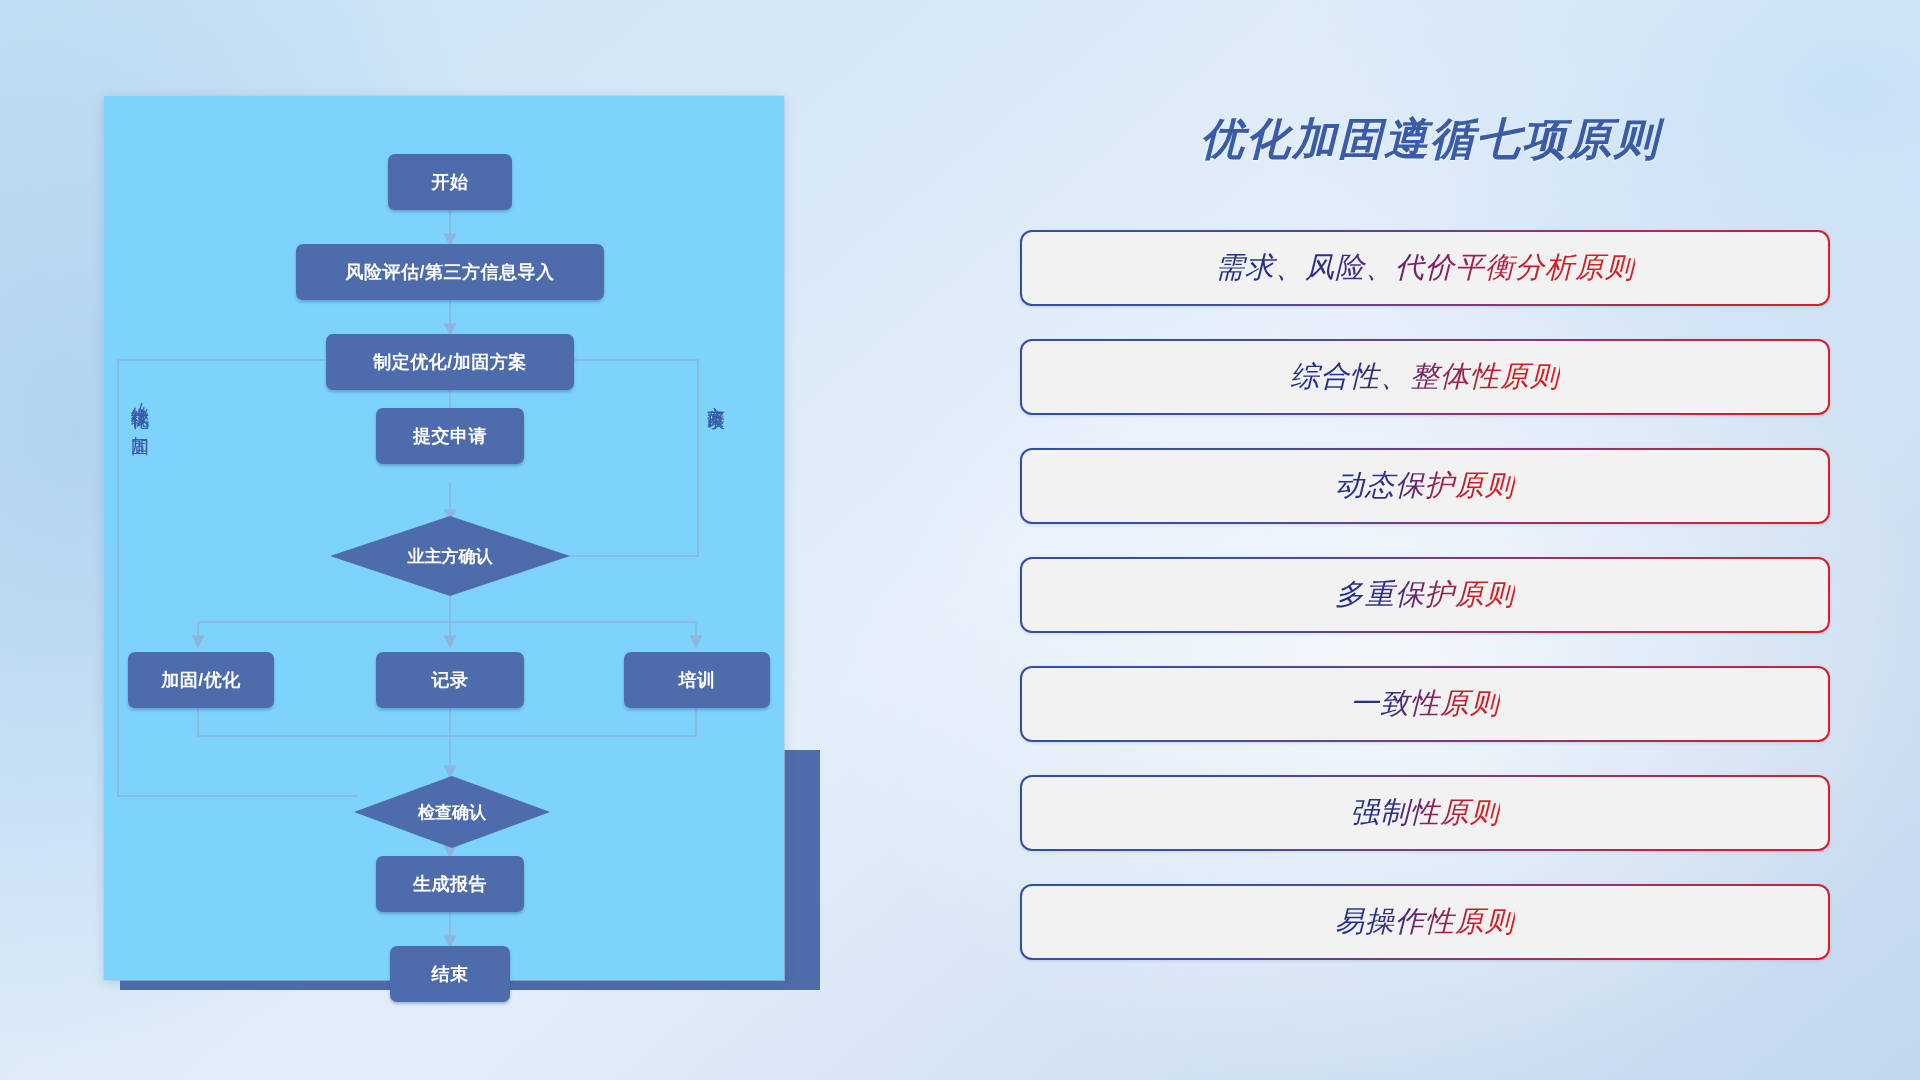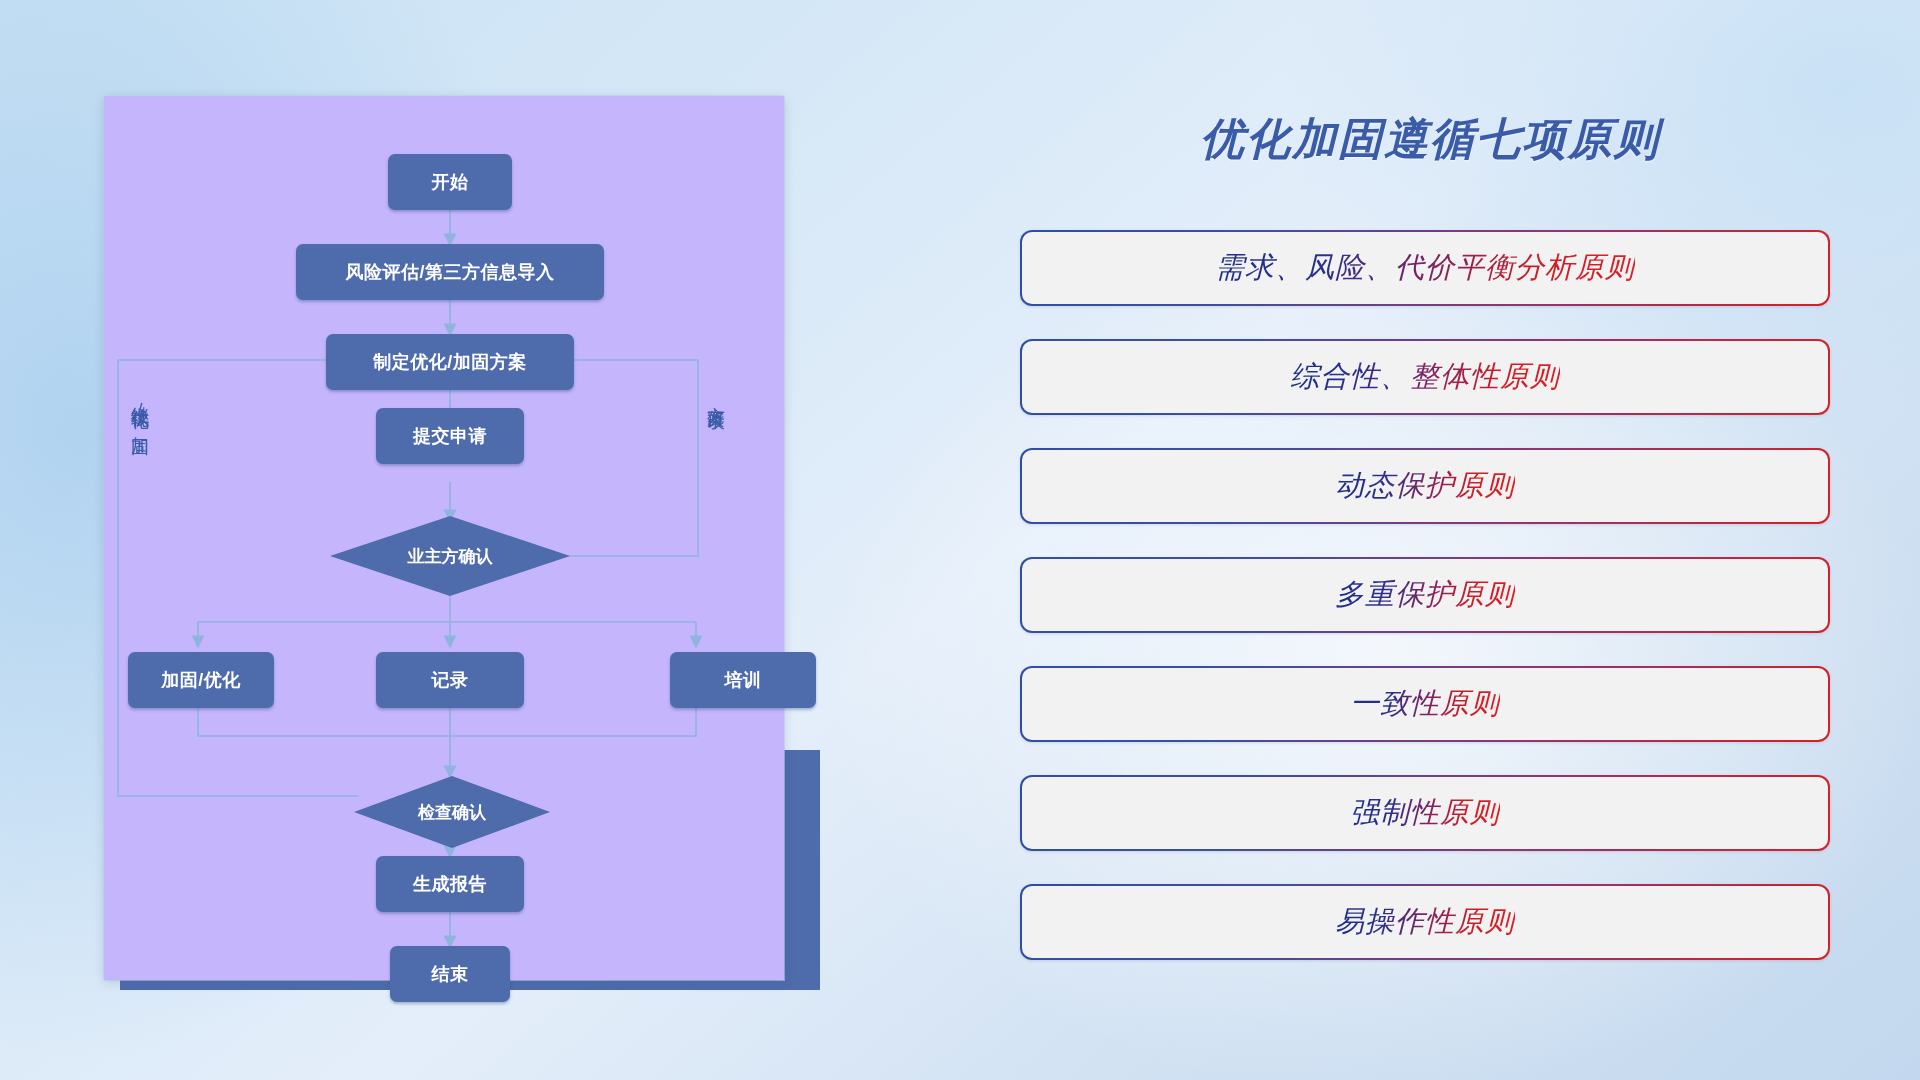--- a/index.html
+++ b/index.html
@@ -24,21 +24,21 @@
     box-shadow: 0 0 0 0 rgba(0,0,0,0);
   }
   #card-shadow-block::after{
     content:""; position:absolute; left:-520px; top:210px; width:520px; height:30px;
     background:#4e6bac;
   }
 
   #flow-card {
     position: absolute; left: 104px; top: 96px;
     width: 680px; height: 884px;
-    background: #c4b5fd;
+    background: #7dd3fc;
     box-shadow: 0 2px 10px rgba(60,90,140,0.22), 0 0 0 1px rgba(200,215,235,0.6);
   }
 
   .flow-box {
     position: absolute;
     background: #4e6bac;
     border-radius: 7px;
     color: #ffffff;
     display: flex; align-items: center; justify-content: center;
     font-size: 18px; font-weight: 700;
@@ -173,21 +173,21 @@
     </div>
 
     <div class="flow-box" style="left:24px; top:556px; width:146px; height:56px;">
       <span>加固/优化</span>
     </div>
 
     <div class="flow-box" style="left:272px; top:556px; width:148px; height:56px;">
       <span>记录</span>
     </div>
 
-    <div class="flow-box" style="left:520px; top:556px; width:146px; height:56px;margin-left:46px;">
+    <div class="flow-box" style="left:520px; top:556px; width:146px; height:56px;">
       <span>培训</span>
     </div>
 
     <div class="flow-diamond" style="left:250px; top:680px; width:196px; height:72px;">
       <span>检查确认</span>
     </div>
 
     <div class="flow-box" style="left:272px; top:760px; width:148px; height:56px;">
       <span>生成报告</span>
     </div>

